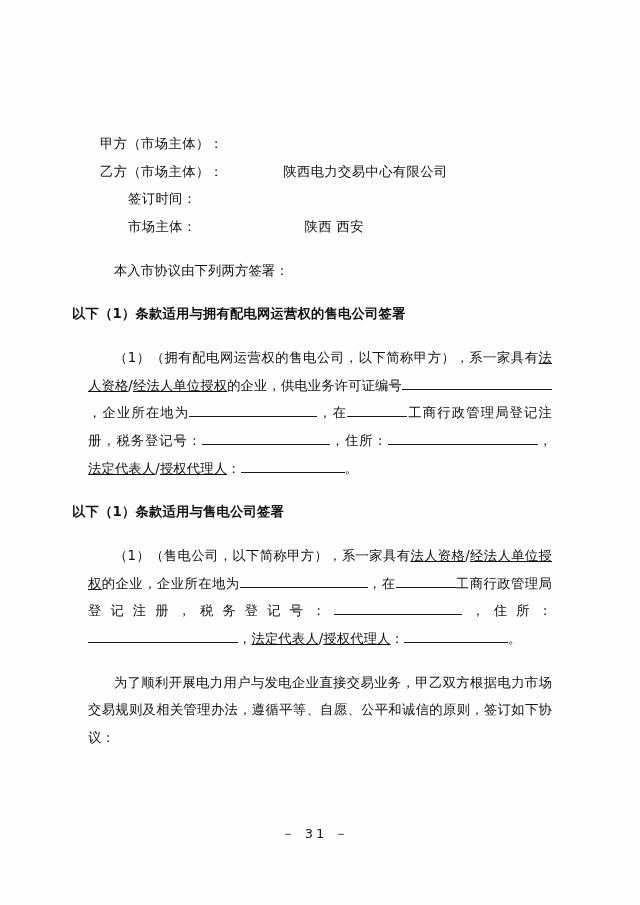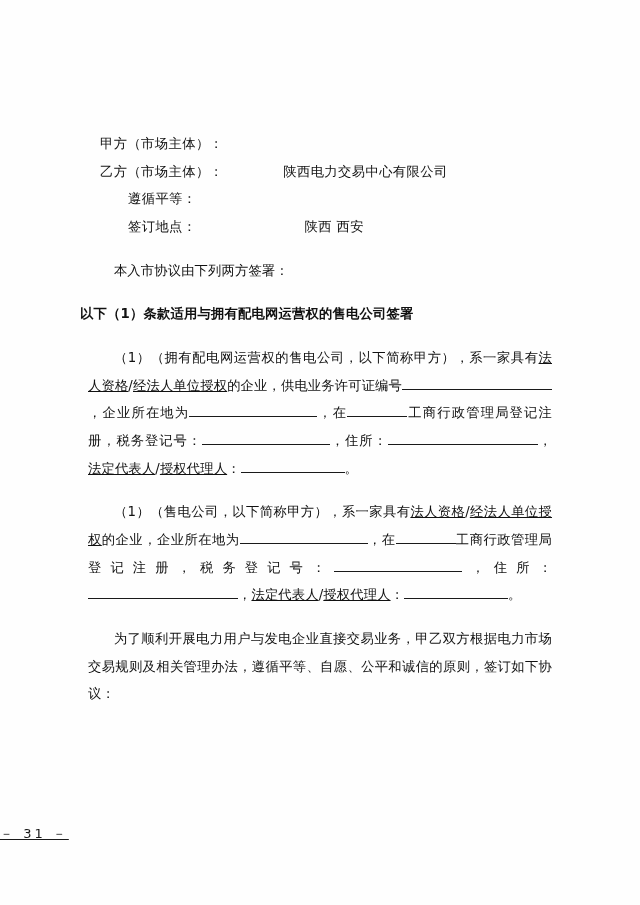--- a/index.html
+++ b/index.html
@@ -44,21 +44,21 @@
     padding-left: 36px;
   }
   .para {
     margin: 16px;
     text-indent: 1.95em;
     text-align: justify;
     text-justify: inter-ideograph;
     letter-spacing: 0.15px;
   }
   .heading {
-    margin: 8px;
+    margin: 0;
     font-weight: bold;
     text-indent: 0;
     letter-spacing: 0.2px;
   }
   .u {
     text-decoration: underline;
   }
   .blank {
     display: inline-block;
     border-bottom: 1px solid #1a1a1a;
@@ -67,46 +67,47 @@
   }
   .blank.w-sm { width: 60px; }
   .blank.w-md { width: 104px; }
   .blank.w-lg { width: 128px; }
   .blank.w-xl { width: 150px; }
   .footer {
     position: absolute;
     left: 0;
     right: 8px;
     bottom: 62px;
+    text-align: center;
     font-size: 13px;
     letter-spacing: 3px;
     color: #1a1a1a;
-    text-decoration: underline;
   }
 </style>
 </head>
 <body>
 
 <div class="page">
 
   <div class="doc-body">
 
     <div class="kv-block">
       <div class="kv-row"><span class="kv-label">甲方（市场主体）：</span><span class="kv-value"></span></div>
       <div class="kv-row"><span class="kv-label">乙方（市场主体）：</span><span style="display:inline-block;width:24px"></span><span class="kv-value">陕西电力交易中心有限公司</span></div>
-      <div class="kv-row" style="padding-left:56px"><span class="kv-label">遵循平等：</span><span class="kv-value"></span></div>
-      <div class="kv-row" style="padding-left:56px"><span class="kv-label">签订地点：</span><span style="display:inline-block;width:72px"></span><span class="kv-value">陕西 西安</span></div>
+      <div class="kv-row" style="padding-left:56px"><span class="kv-label">签订时间：</span><span class="kv-value"></span></div>
+      <div class="kv-row" style="padding-left:56px"><span class="kv-label">市场主体：</span><span style="display:inline-block;width:72px"></span><span class="kv-value">陕西 西安</span></div>
     </div>
 
     <p class="para">本入市协议由下列两方签署：</p>
 
     <p class="heading">以下（1）条款适用与拥有配电网运营权的售电公司签署</p>
 
     <p class="para"><span>（1）（拥有配电网运营权的售电公司，以下简称甲方），系一家具有</span><span class="u">法人资格</span><span>/</span><span class="u">经法人单位授权</span><span>的企业，供电业务许可证编号</span><span class="blank w-xl"></span><span>，企业所在地为</span><span class="blank w-lg"></span><span>，在</span><span class="blank w-sm"></span><span>工商行政管理局登记注册，税务登记号：</span><span class="blank w-lg"></span><span>，住所：</span><span class="blank w-xl"></span><span>，</span><span class="u">法定代表人</span><span>/</span><span class="u">授权代理人</span><span>：</span><span class="blank w-md"></span><span>。</span></p>
 
+    <p class="heading">以下（1）条款适用与售电公司签署</p>
 
     <p class="para"><span>（1）（售电公司，以下简称甲方），系一家具有</span><span class="u">法人资格</span><span>/</span><span class="u">经法人单位授权</span><span>的企业，企业所在地为</span><span class="blank w-lg"></span><span>，在</span><span class="blank w-sm"></span><span>工商行政管理局登记注册，税务登记号：</span><span class="blank w-lg"></span><span>，住所：</span><span class="blank w-xl"></span><span>，</span><span class="u">法定代表人</span><span>/</span><span class="u">授权代理人</span><span>：</span><span class="blank w-md"></span><span>。</span></p>
 
 
     <p class="para">为了顺利开展电力用户与发电企业直接交易业务，甲乙双方根据电力市场交易规则及相关管理办法，遵循平等、自愿、公平和诚信的原则，签订如下协议：</p>
 
   </div>
 
   <div class="footer">－ 31 －</div>
 

